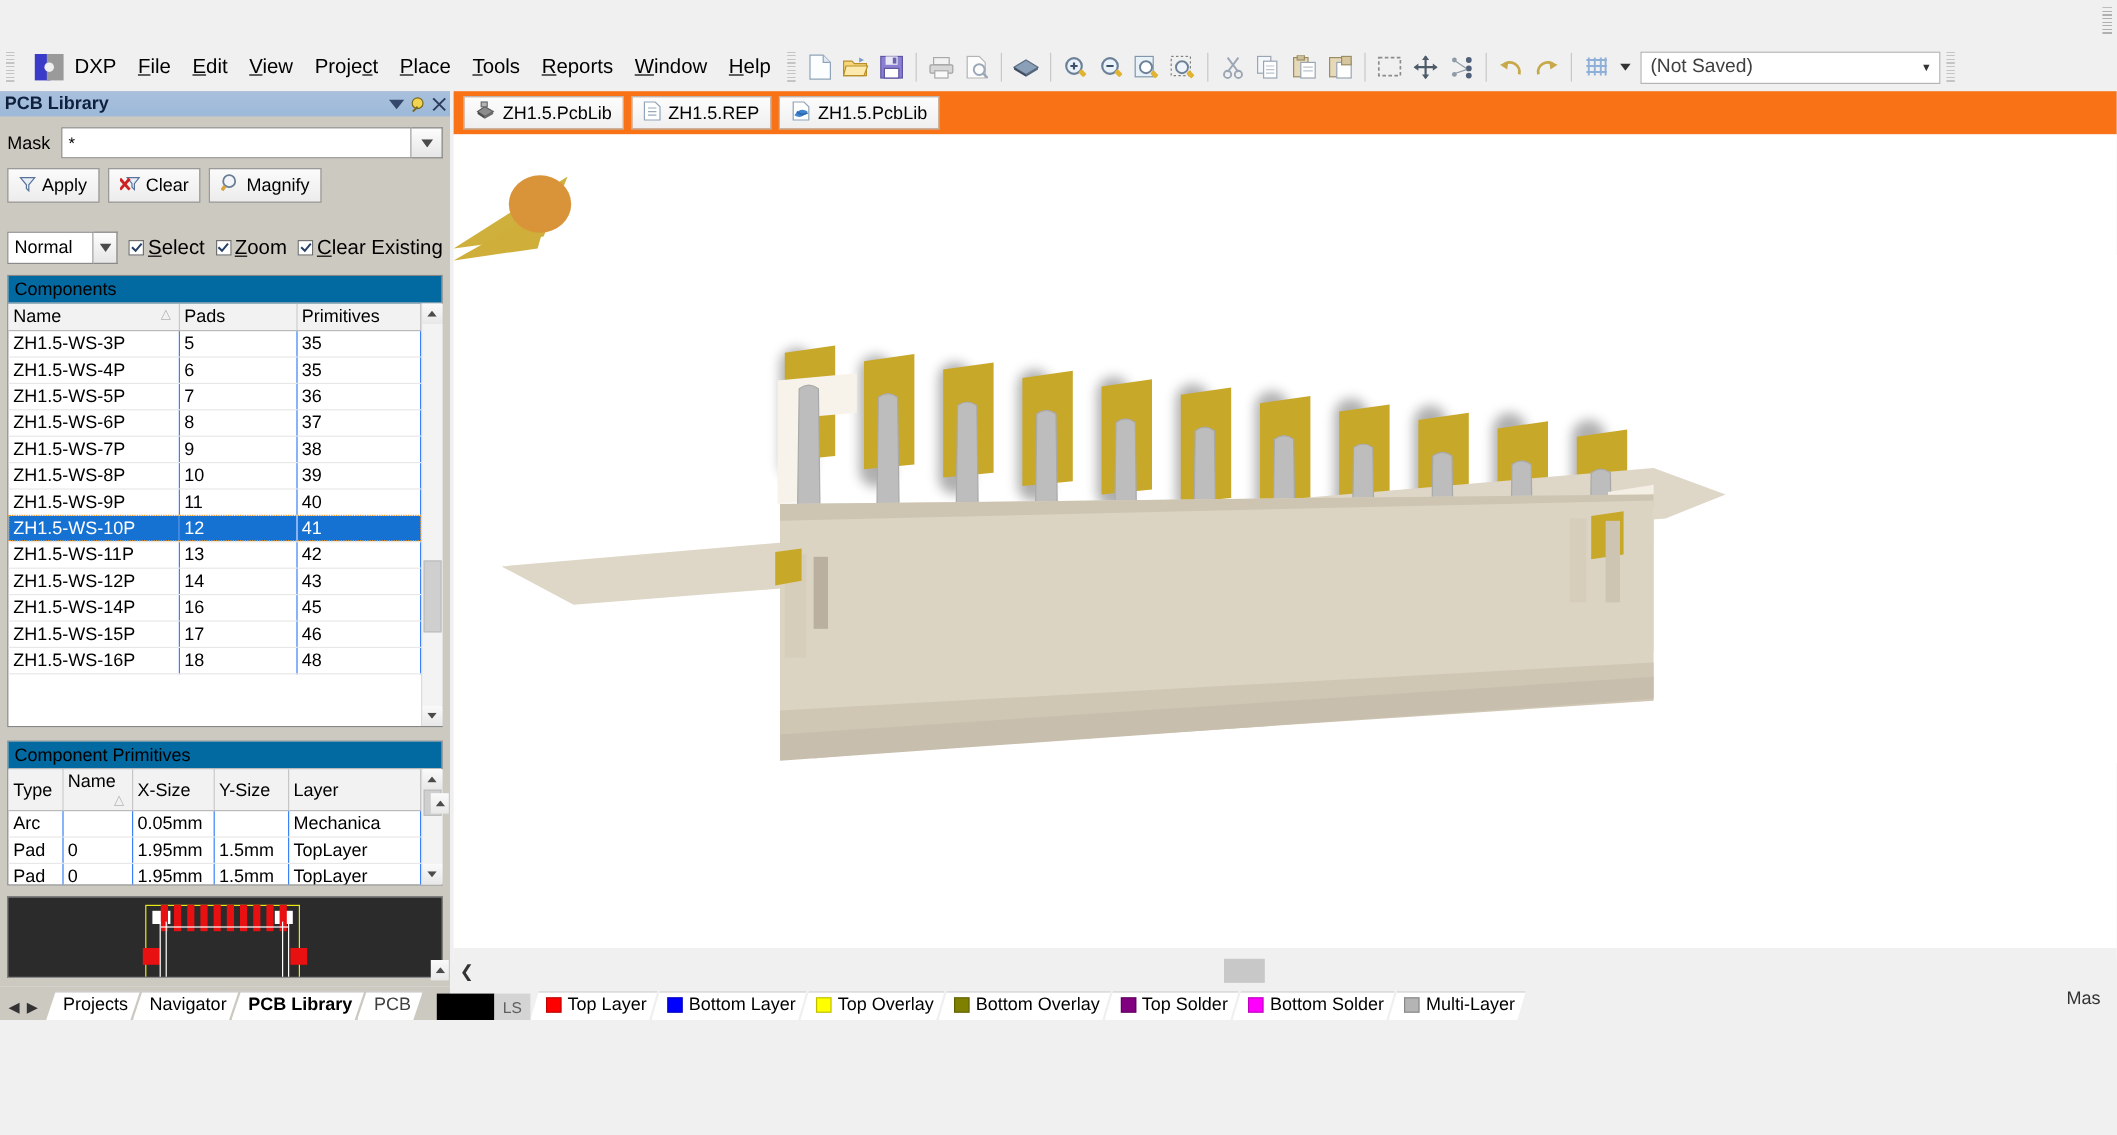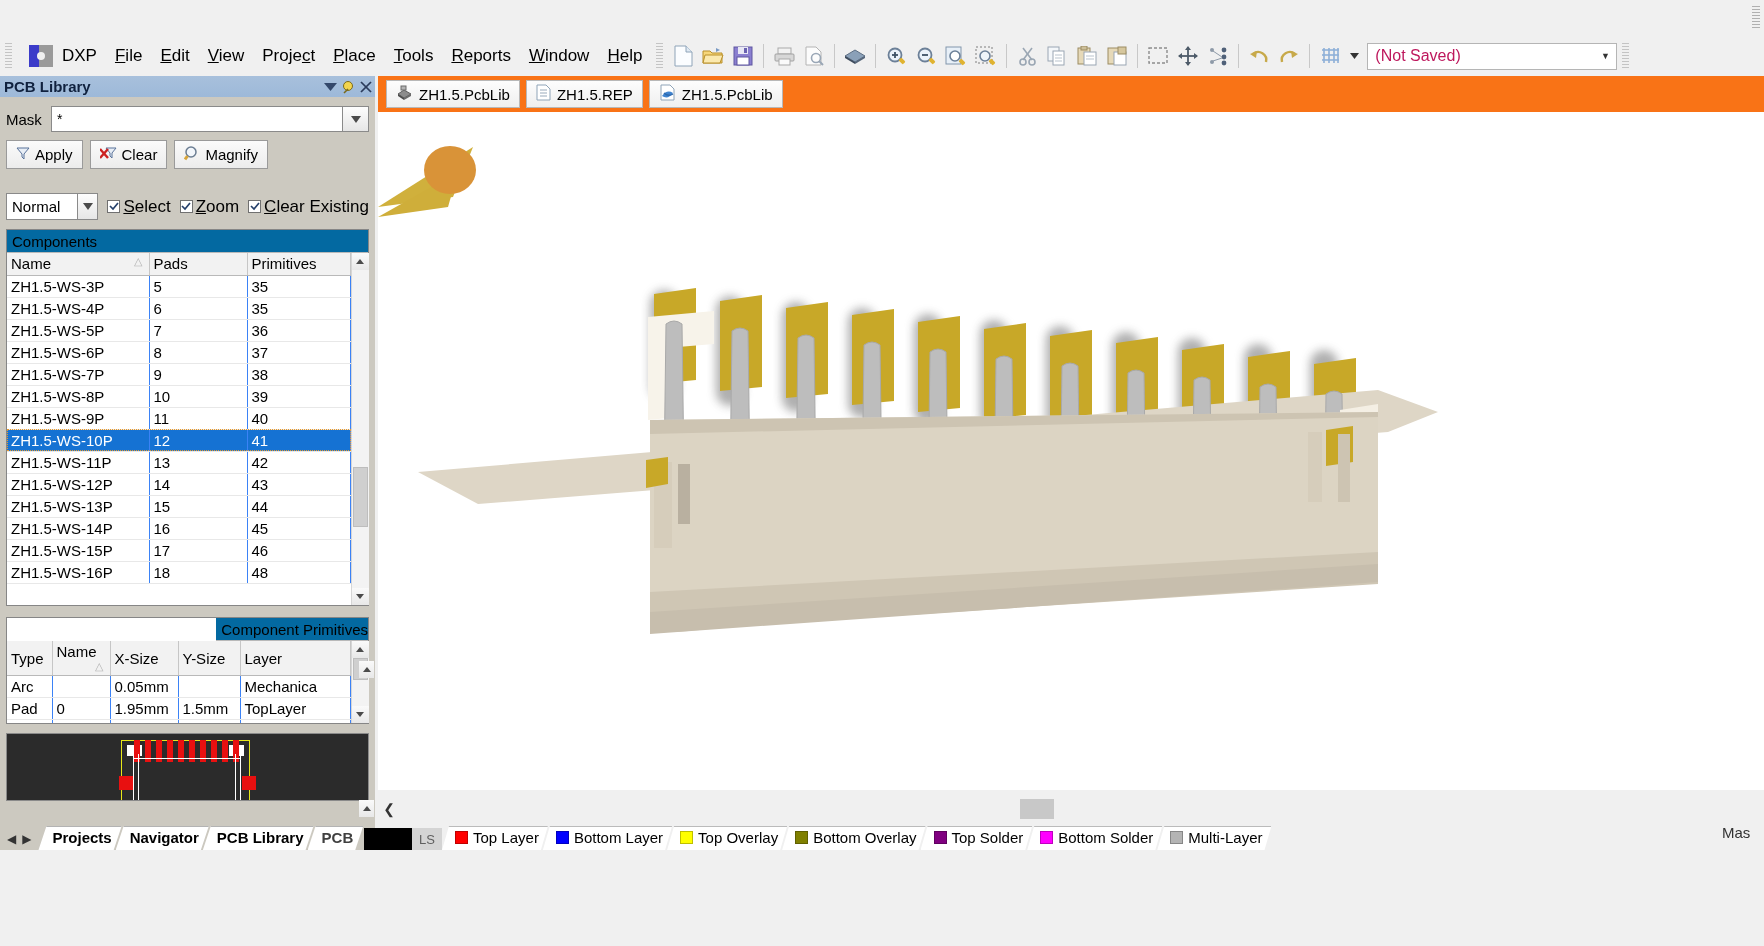--- a/index.html
+++ b/index.html
@@ -58,21 +58,21 @@
   .tb-sep { width:1px; height:24px; background:#c8c8c8; margin:0 5px; flex:none; }
   .tb-btn {
     width: 30px; height: 28px; display:flex; align-items:center; justify-content:center;
     flex:none;
   }
   .tb-btn svg { display:block; }
   .notsaved-combo {
     height: 27px; width: 250px; background:#fff; border:1px solid #b5b5b5;
     display:flex; align-items:center; margin-left:4px; flex:none;
   }
-  .notsaved-combo .txt { flex:1; padding-left:7px; font-size:16px; color:#be185d; }
+  .notsaved-combo .txt { flex:1; padding-left:7px; font-size:16px; color:#404040; }
   .notsaved-combo .arr { width:22px; text-align:center; font-size:9px; color:#333; }
   .grid-btn { display:flex; align-items:center; flex:none; }
 
   
   .leftpanel {
     position: absolute; left:0; top:76px; width:375px; height:746px;
     background:#ccc9c0;
   }
   .panel-title {
     height: 21px; background: linear-gradient(to bottom,#a8c0dc 0%, #9db9d9 100%);
@@ -161,21 +161,20 @@
   .paneltabs {
     position:absolute; left:0; top:822px; width:375px; height:28px;
     background:#ccc9c0; display:flex; align-items:flex-end; font-size:15px;
   }
   .nav-arrows { display:flex; align-items:center; gap:6px; padding:0 7px 4px 7px; color:#333; font-size:12px; }
   .ptab {
     position:relative; padding:2px 10px 4px 14px; background:#fff;
     border-top:1px solid #b3b3b3; white-space:nowrap;
     clip-path: polygon(8px 0, 100% 0, calc(100% - 8px) 100%, 0 100%);
     margin-right:-6px;
-    font-weight:bold;
   }
   .ptab.active { font-weight:bold; }
 
   
   .doctabs {
     position:absolute; left:378px; top:76px; width:1386px; height:36px;
     background:#f97316; display:flex; align-items:center; padding-left:8px; gap:6px;
   }
   .dtab {
     height:28px; border:1px solid #b8b8b8; background:linear-gradient(to bottom,#fdfdfd,#efefef);
@@ -608,25 +607,20 @@
                     <td>ZH1.5-WS-11P</td>
                     <td>13</td>
                     <td>42</td>
                   </tr>
                   <tr>
                     <td>ZH1.5-WS-12P</td>
                     <td>14</td>
                     <td>43</td>
                   </tr>
                   <tr>
-                    <td>ZH1.5-WS-13P</td>
-                    <td>15</td>
-                    <td>44</td>
-                  </tr>
-                  <tr>
                     <td>ZH1.5-WS-14P</td>
                     <td>16</td>
                     <td>45</td>
                   </tr>
                   <tr>
                     <td>ZH1.5-WS-15P</td>
                     <td>17</td>
                     <td>46</td>
                   </tr>
                   <tr>
@@ -648,21 +642,21 @@
             </div>
             <div class="vs-btn">
               <svg width="8" height="5">
                   <polygon points="0,0 8,0 4,5" fill="#4b4b4b"></polygon>
                 </svg>
             </div>
           </div>
         </div>
       </div>
 
-      <div class="tablewrap" style="height:107px; margin-top:11px;align-items:flex-end;">
+      <div class="tablewrap" style="height:121px; margin-top:11px;">
         <div class="tbl-caption">Component Primitives</div>
         <div class="tbl-scrollarea" style="flex:1; min-height:0;">
           <div class="tbl-main" style="overflow:hidden;">
             <table class="grid">
               <colgroup>
                   <col style="width:45px">
                   <col style="width:58px">
                   <col style="width:68px">
                   <col style="width:62px">
                   <col>

